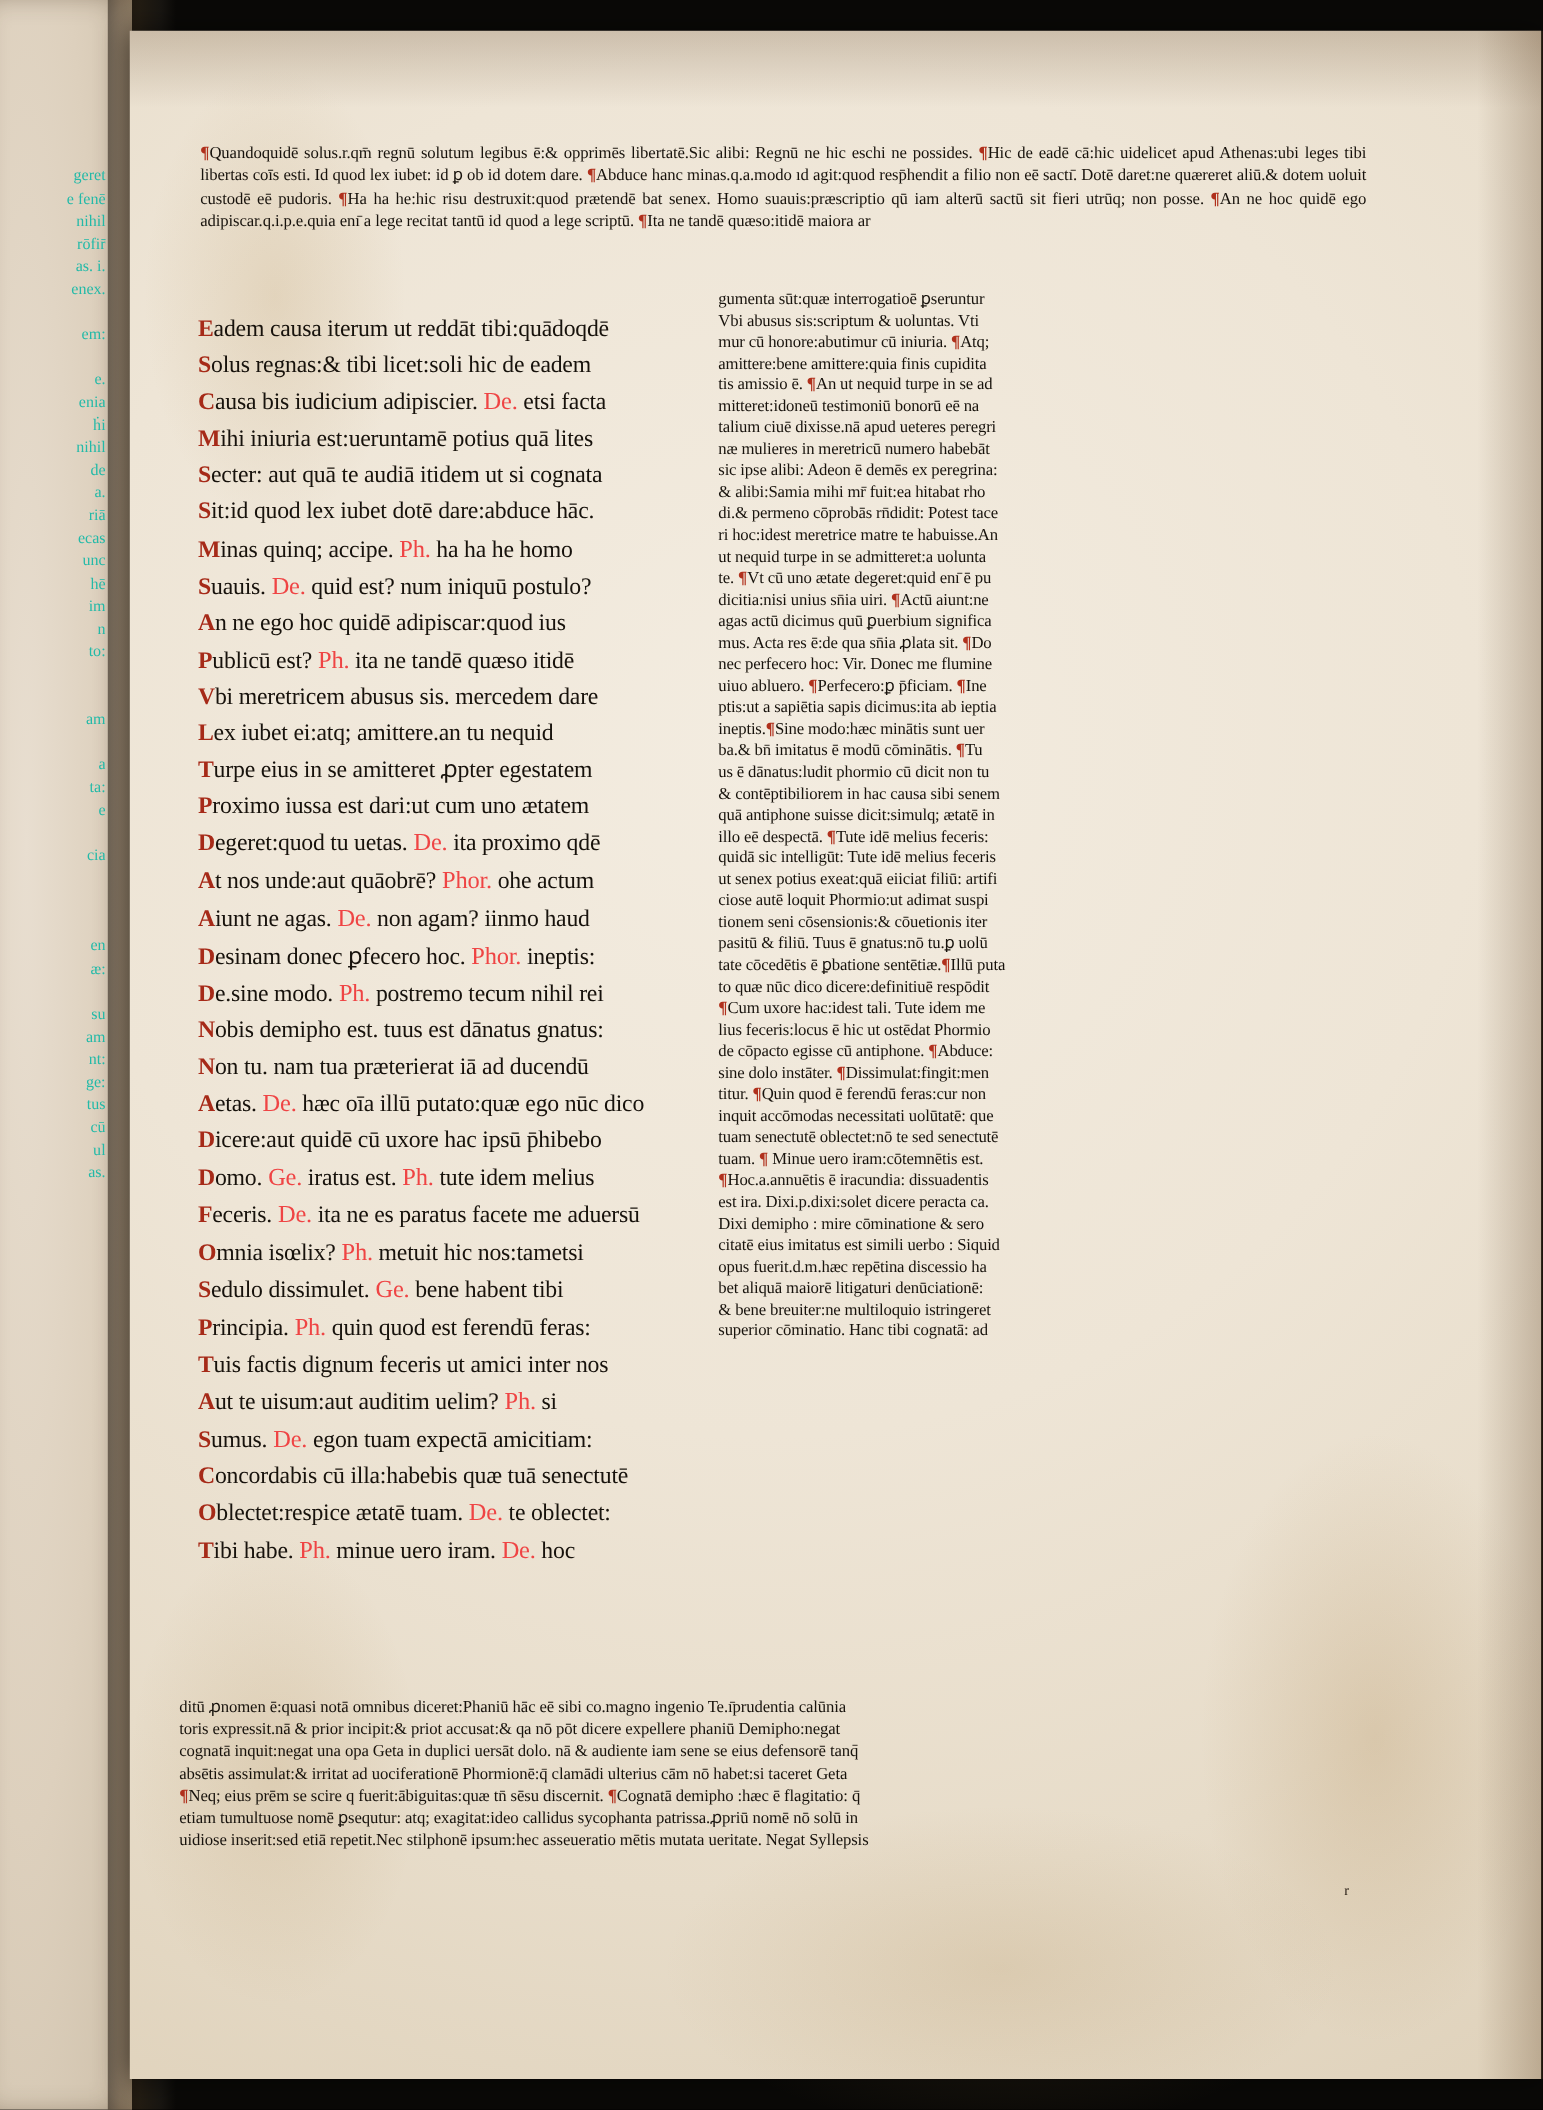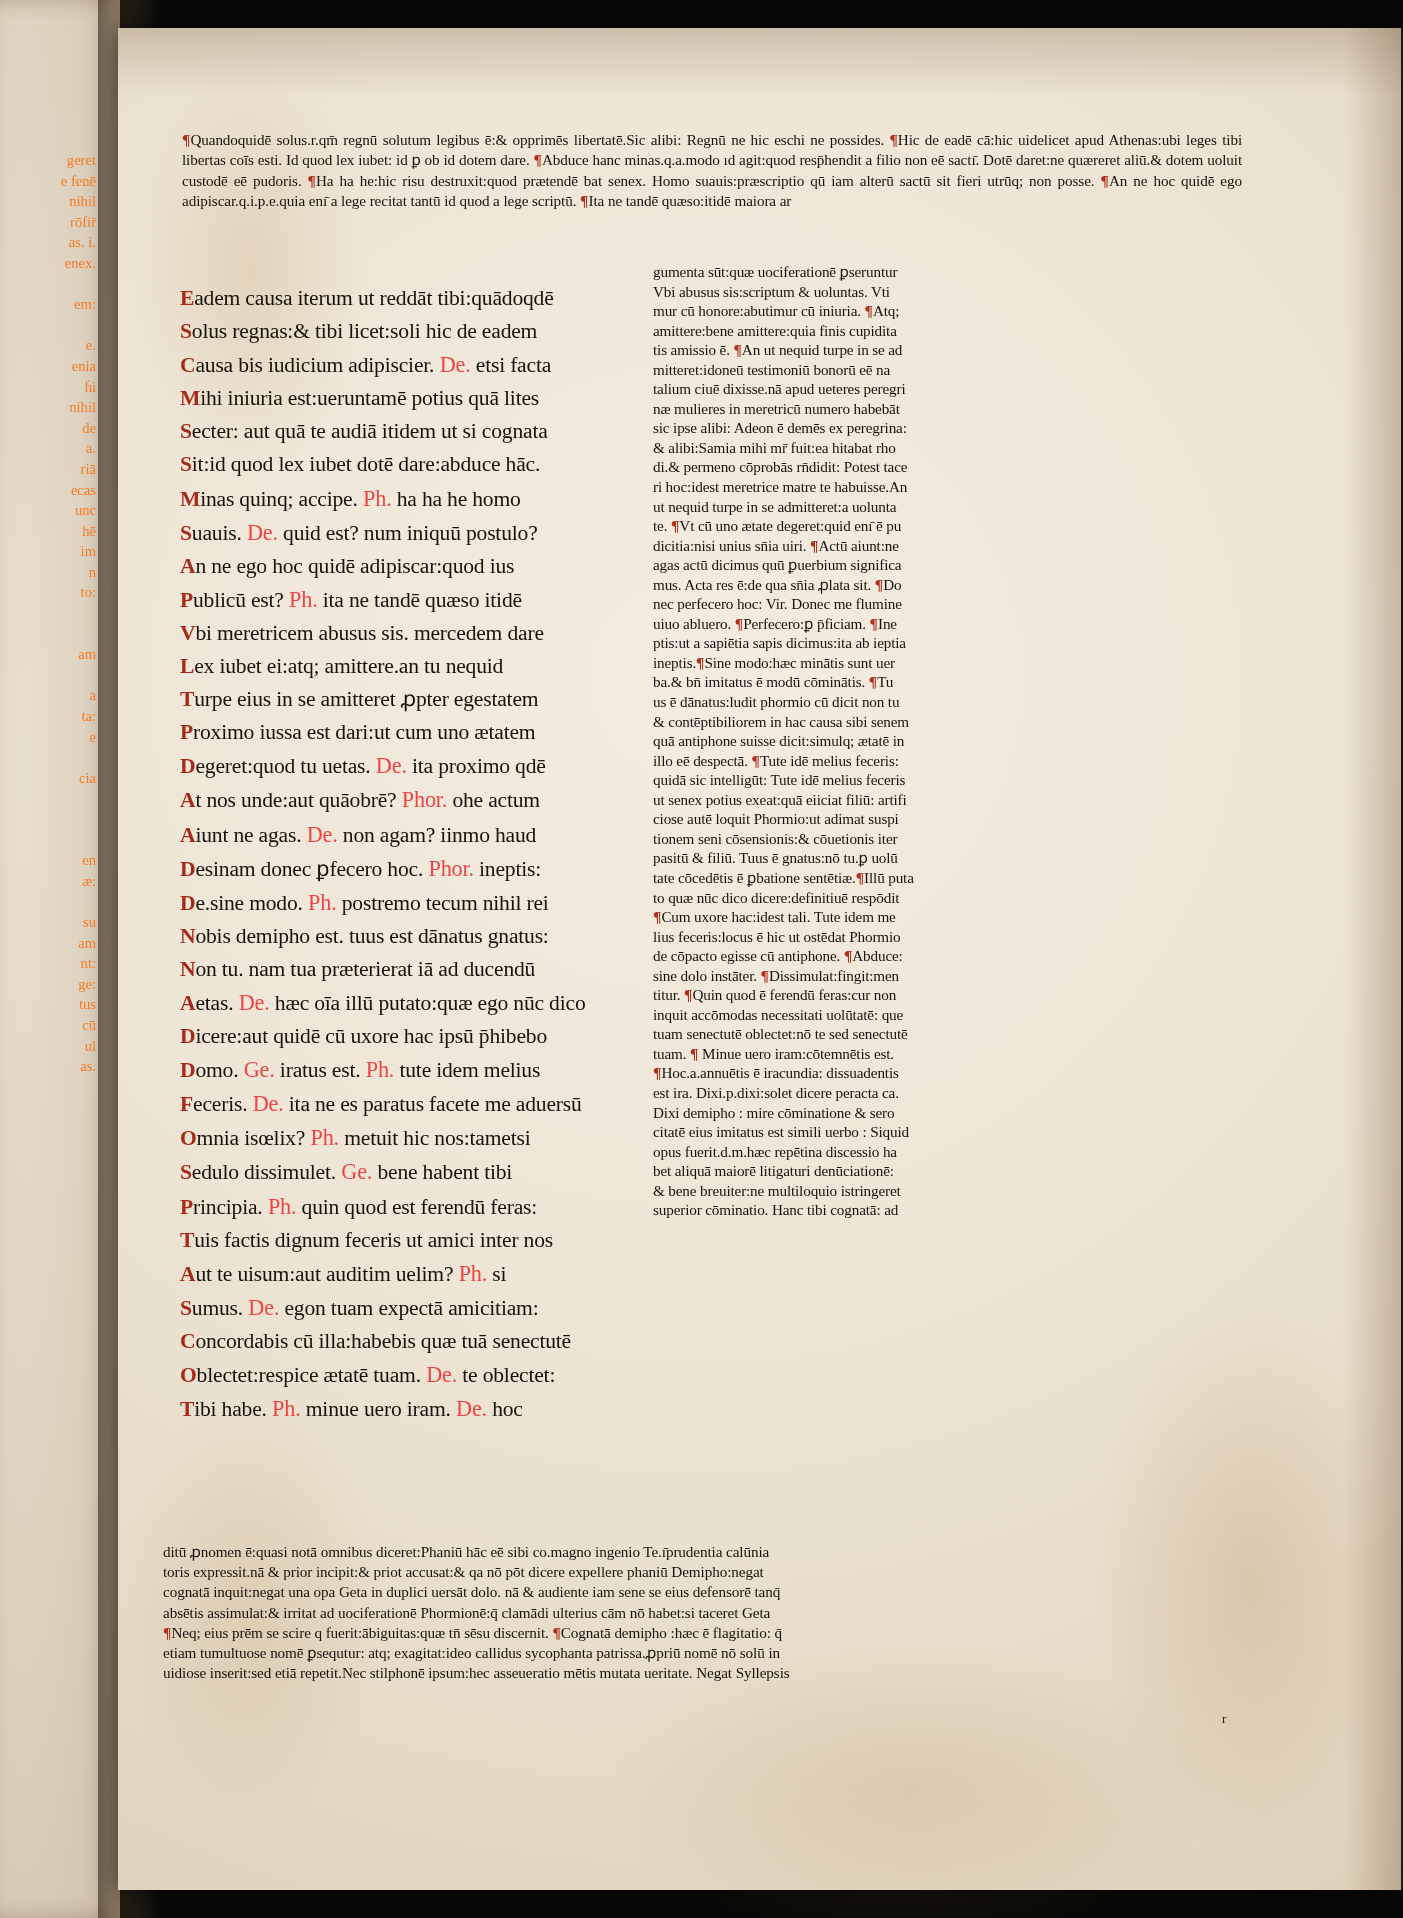--- a/index.html
+++ b/index.html
@@ -133,21 +133,21 @@
   .colL .cap { font-size: 1.03em; }
 
   
   .textlayer { text-rendering: optimizeLegibility; }
   .verso-text {
     position: absolute;
     left: 4px; top: 150px;
     width: 92px;
     font-size: 14.6px;
     line-height: 20.6px;
-    color: #f97316;
+    color: #14b8a6;
     text-align: right;
     opacity: 0.92;
   }
   .verso-text div { white-space: nowrap; overflow: hidden; }
 </style>
 </head>
 <body>
 
 <div class="spread">
   <div class="verso"></div>
@@ -243,21 +243,21 @@
         <div><span class="rub">P</span><span>rincipia.</span><span class="cap"> Ph.</span><span> quin quod est ferendū feras:</span></div>
         <div><span class="rub">T</span><span>uis factis dignum feceris ut amici inter nos</span></div>
         <div><span class="rub">A</span><span>ut te uisum:aut auditim uelim?</span><span class="cap"> Ph.</span><span> si</span></div>
         <div><span class="rub">S</span><span>umus.</span><span class="cap"> De.</span><span> egon tuam expectā amicitiam:</span></div>
         <div><span class="rub">C</span><span>oncordabis cū illa:habebis quæ tuā senectutē</span></div>
         <div><span class="rub">O</span><span>blectet:respice ætatē tuam.</span><span class="cap"> De.</span><span> te oblectet:</span></div>
         <div><span class="rub">T</span><span>ibi habe.</span><span class="cap"> Ph.</span><span> minue uero iram.</span><span class="cap"> De.</span><span> hoc</span></div>
       </div>
 
     <div class="blk colR" id="right-column">
-        <div><span>gumenta sūt:quæ uociferationē ꝑseruntur</span></div>
+        <div><span>gumenta sūt:quæ interrogatioē ꝑseruntur</span></div>
         <div><span>   Vbi abusus sis:scriptum &amp; uoluntas. Vti</span></div>
         <div><span>mur cū honore:abutimur cū iniuria. </span><span class="par">¶</span><span>Atq;</span></div>
         <div><span>amittere:bene amittere:quia finis cupidita</span></div>
         <div><span>tis amissio ē. </span><span class="par">¶</span><span>An ut nequid turpe in se ad</span></div>
         <div><span>mitteret:idoneū testimoniū bonorū eē na</span></div>
         <div><span>talium ciuē dixisse.nā apud ueteres peregri</span></div>
         <div><span>næ mulieres in meretricū numero habebāt</span></div>
         <div><span>sic ipse alibi: Adeon ē demēs ex peregrina:</span></div>
         <div><span>&amp; alibi:Samia mihi mr̄ fuit:ea hitabat rho</span></div>
         <div><span>di.&amp; permeno cōprobās rn̄didit: Potest tace</span></div>

